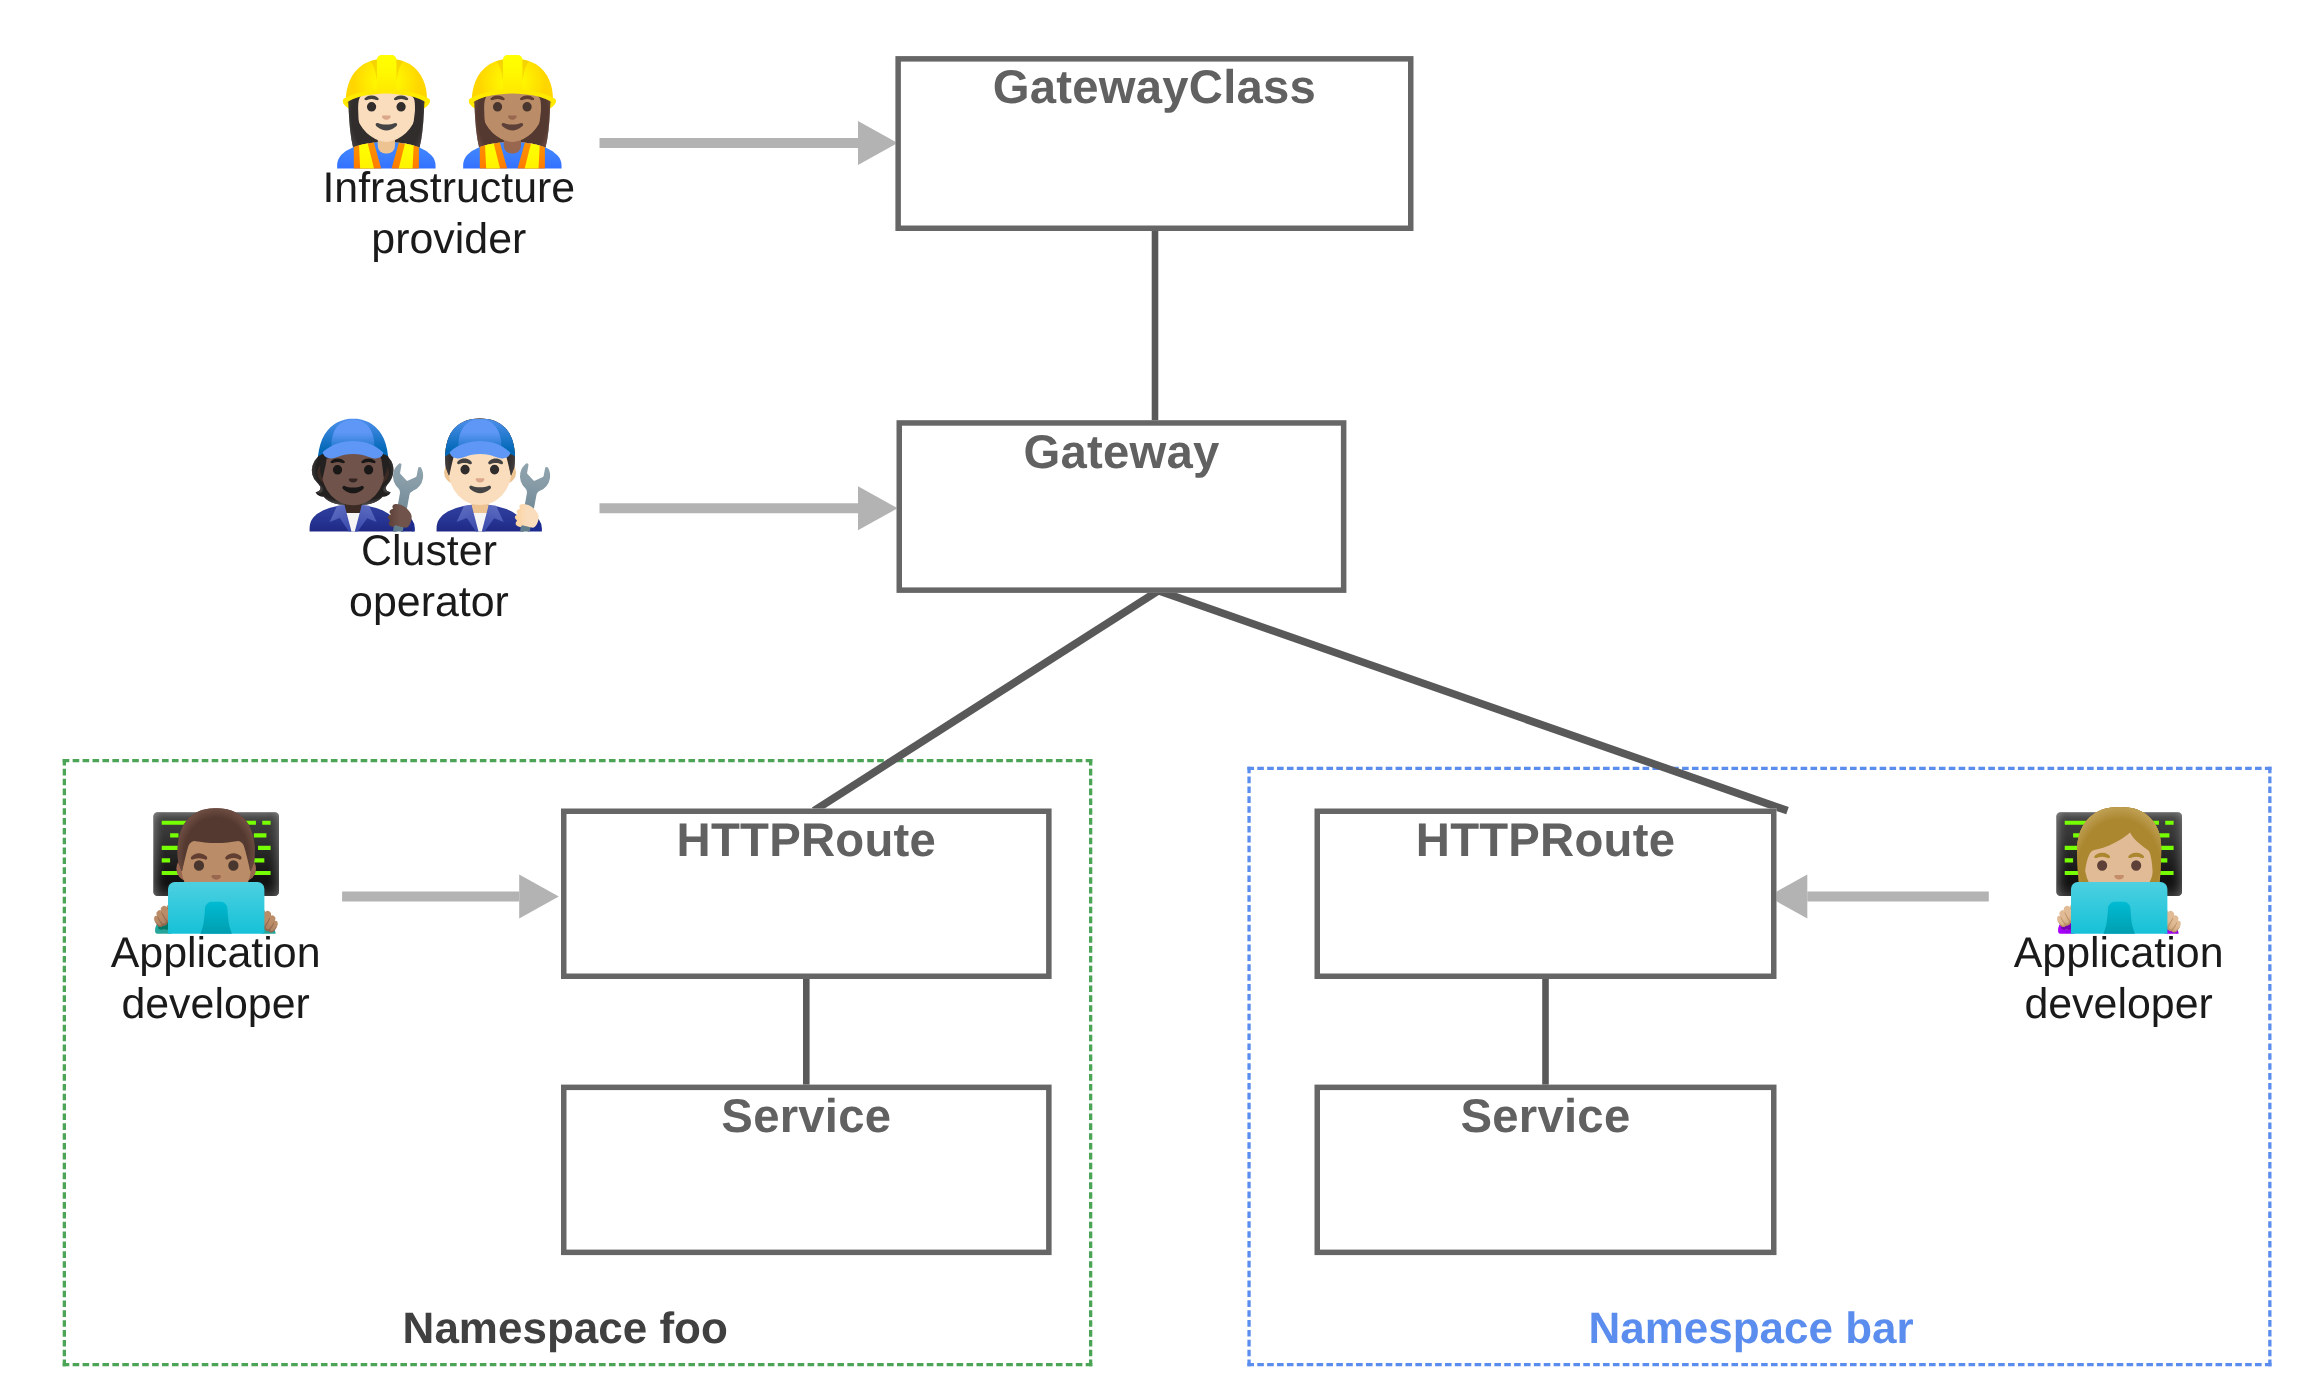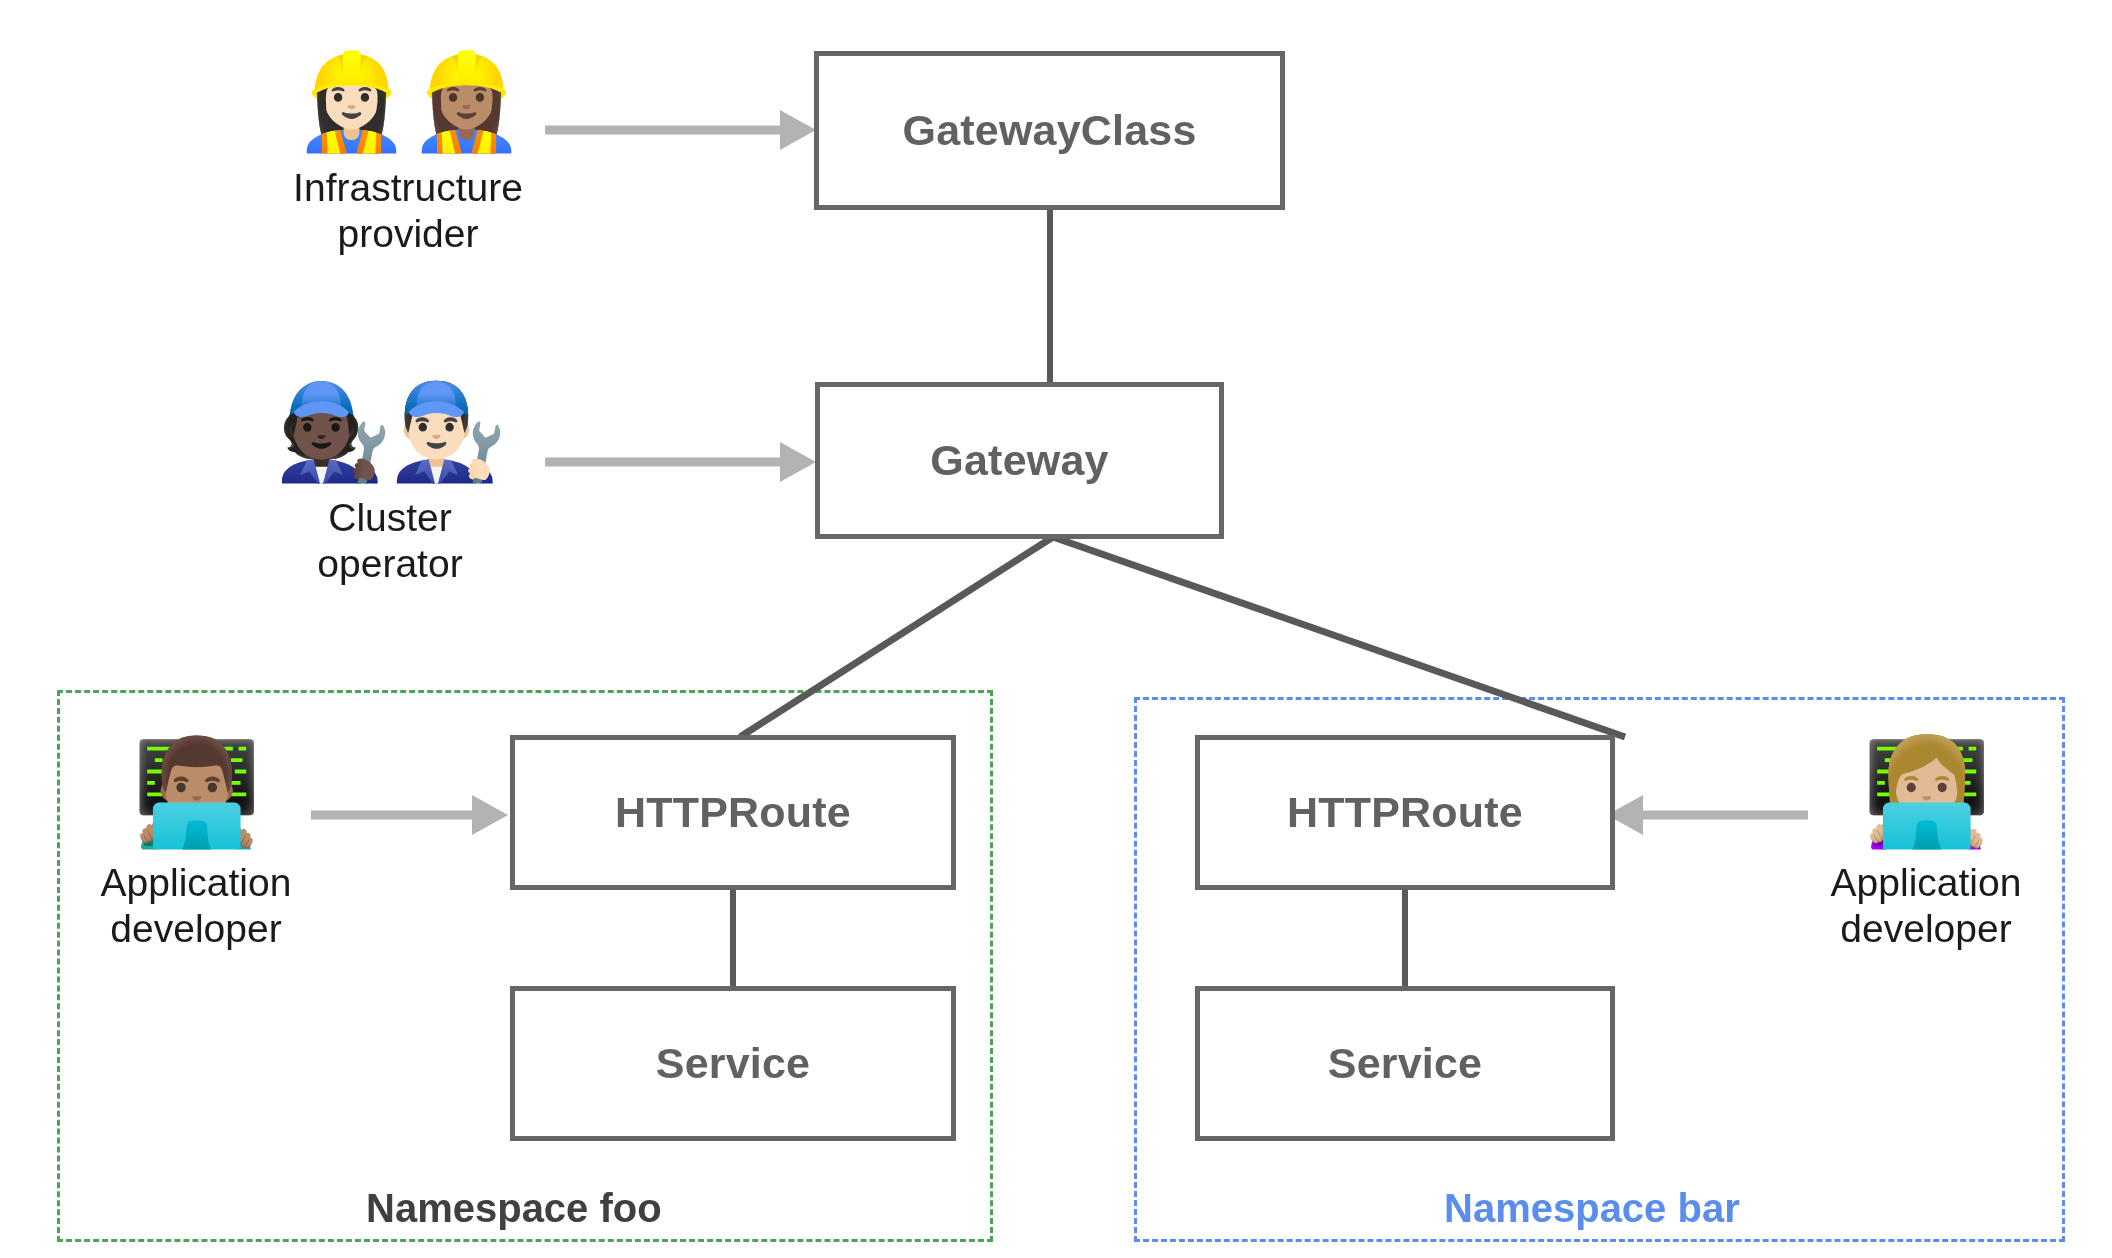--- a/index.html
+++ b/index.html
@@ -17,21 +17,21 @@
     background: #ffffff;
     overflow: hidden;
   }
   
   .node-box {
     position: absolute;
     box-sizing: border-box;
     border: 5px solid #666666;
     background: #ffffff;
     display: flex;
-    align-items: center;
+    align-items: flex-start;
     justify-content: center;
     z-index: 4;
   }
   .node-label {
     font-family: "Liberation Sans", sans-serif;
     font-weight: bold;
     font-size: 43px;
     color: #616161;
     letter-spacing: 0.2px;
     white-space: nowrap;
@@ -64,21 +64,21 @@
     z-index: 6;
   }
   .persona-emojis {
     font-size: 94px;
     line-height: 1.0;
     white-space: nowrap;
     letter-spacing: -2px;
   }
   .persona-emojis.single { font-size: 104px; }
   .persona-name {
-    margin-top: 16px;
+    margin-top: 0;
     font-family: "Liberation Sans", sans-serif;
     font-size: 39px;
     color: #1a1a1a;
     text-align: center;
     line-height: 1.18;
     white-space: pre-line;
   }
   
   #wires {
     position: absolute;

